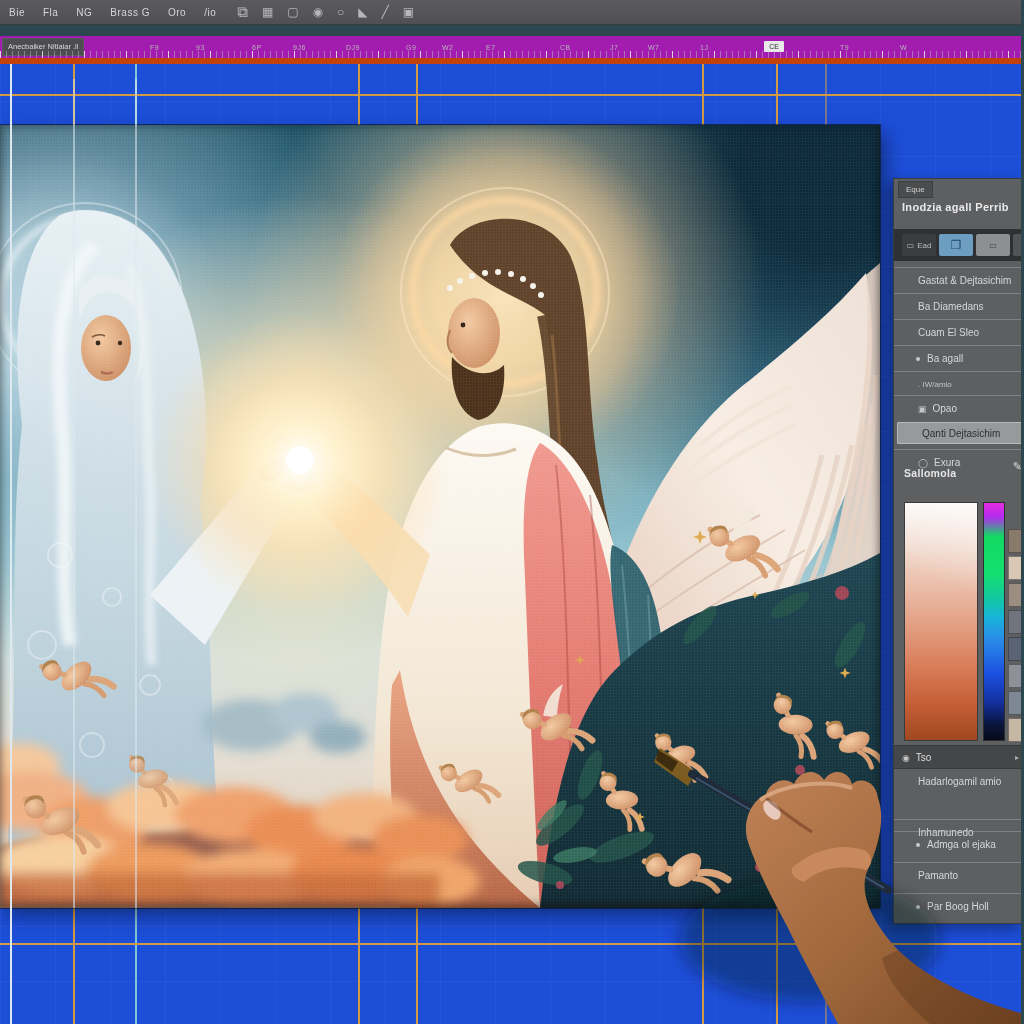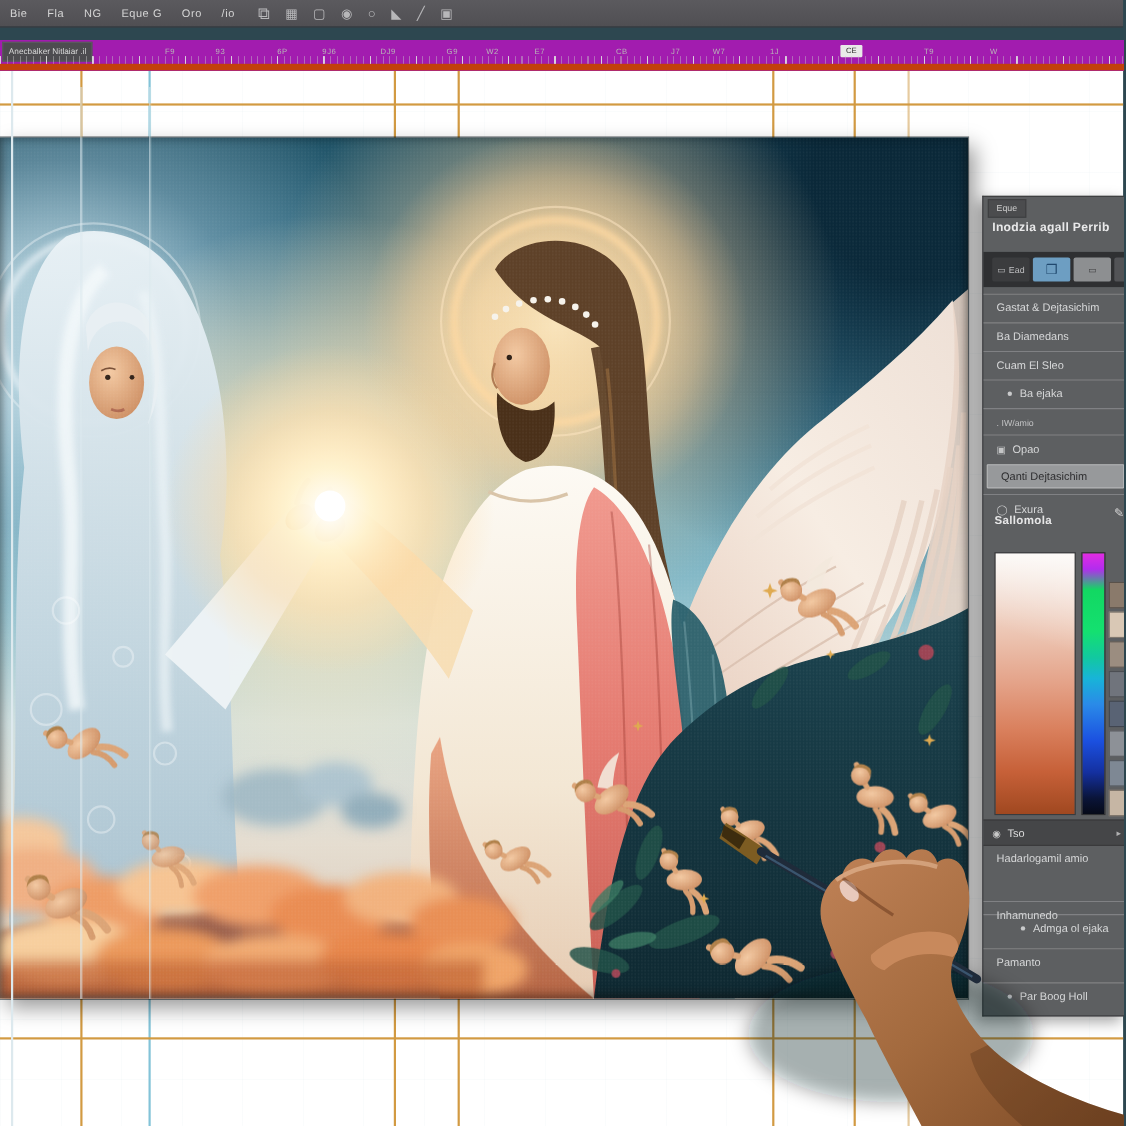--- a/index.html
+++ b/index.html
@@ -19,21 +19,21 @@
     font-size:7.5px;line-height:16px;padding:0 5px;white-space:nowrap;border:1px solid #5c5b5f;}
   .ruler-ticks{position:absolute;left:0;right:0;bottom:0;height:7px;
     background:
       repeating-linear-gradient(to right, rgba(225,225,225,.85) 0 1px, transparent 1px 42px),
       repeating-linear-gradient(to right, rgba(200,200,200,.45) 0 1px, transparent 1px 6px);}
   .ruler-label{position:absolute;bottom:7px;font-size:7px;color:#b8b8b8;letter-spacing:.5px;}
   .ruler-marker{position:absolute;top:5px;height:11px;min-width:16px;background:#e9e9e9;color:#2c2c2c;font-size:7px;
     line-height:11px;text-align:center;border-radius:1px;padding:0 2px;}
 
   
-  .workspace{position:absolute;left:0;top:46px;width:1024px;height:978px;background:#ffffff;overflow:hidden;}
+  .workspace{position:absolute;left:0;top:46px;width:1024px;height:978px;background:#1d4ed8;overflow:hidden;}
   .grid{position:absolute;inset:0;
     background:
       repeating-linear-gradient(to right, rgba(170,200,210,.06) 0 1px, transparent 1px 55px),
       repeating-linear-gradient(to bottom, rgba(170,200,210,.06) 0 1px, transparent 1px 55px);z-index:0;}
   .guide{position:absolute;z-index:1;}
   .guide.v{top:0;bottom:0;width:2px;}
   .guide.h{left:0;right:0;height:2px;}
   .guides-over .guide{z-index:6;}
 
   
@@ -57,21 +57,21 @@
   .panel-tab{position:absolute;left:4px;top:2px;height:15px;background:#4b4c4e;border:1px solid #3e3f41;color:#cfcfcf;
     font-size:8px;line-height:15px;padding:0 7px;}
   .panel-title{position:absolute;left:8px;top:22px;width:120px;font-size:11px;font-weight:bold;color:#e9e9ea;
     white-space:nowrap;overflow:hidden;letter-spacing:.3px;}
   .tab-strip{position:absolute;left:0;top:50px;width:131px;height:32px;background:#2f3032;display:flex;align-items:center;gap:3px;padding-left:8px;box-sizing:border-box;}
   .strip-btn{height:22px;min-width:26px;display:flex;align-items:center;justify-content:center;gap:3px;
     background:#3b3c3e;color:#bfbfc1;font-size:8px;border-radius:2px;padding:0 4px;}
   .strip-btn.active{background:#6d9ec2;color:#20486e;font-size:12px;}
   .strip-btn.light{background:#8d8f91;color:#3c3c3e;}
   .strip-btn.ghost{background:#525356;width:20px;}
-  .p-row{position:absolute;left:0;width:131px;height:26px;line-height:26px;padding-left:12px;box-sizing:border-box;
+  .p-row{position:absolute;left:0;width:131px;height:26px;line-height:26px;padding-left:24px;box-sizing:border-box;
     border-top:1px solid rgba(195,196,198,.35);white-space:nowrap;overflow:hidden;color:#d6d7d8;}
   .p-row .bullet{display:inline-block;width:4px;height:4px;border-radius:50%;background:#c9cacb;margin-right:7px;vertical-align:middle;}
   .p-row.small{font-size:8px;color:#c3c4c5;}
   .p-row.selected{left:3px;width:125px;height:22px;line-height:22px;background:#97999b;color:#2e2e30;
     border:1px solid #b8b9ba;border-radius:1px;}
   .p-header{position:absolute;left:10px;font-size:10.5px;color:#e6e6e7;font-weight:bold;letter-spacing:.3px;}
   .row-icon{margin-right:6px;font-size:9px;opacity:.85;}
   .pen-edge{position:absolute;right:2px;top:281px;font-size:11px;color:#d8d8d8;}
   .grad-square{position:absolute;left:10px;top:323px;width:72px;height:237px;border:1px solid #3a3b3d;
     background:
@@ -90,21 +90,21 @@
 </style>
 </head>
 <body>
 
 <div id="app">
 
   <div class="menu-bar">
     <span class="menu-item">Bie</span>
     <span class="menu-item">Fla</span>
     <span class="menu-item">NG</span>
-    <span class="menu-item">Eque G</span>
+    <span class="menu-item">Brass G</span>
     <span class="menu-item">Oro</span>
     <span class="menu-item">/io</span>
     <div class="mb-icons">
       <span style="font-size:15px;">⧉</span>
       <span>▦</span>
       <span>▢</span>
       <span>◉</span>
       <span>○</span>
       <span>◣</span>
       <span>╱</span>
@@ -400,21 +400,21 @@
         <div class="strip-btn light">
             <span>▭</span>
           </div>
         <div class="strip-btn ghost"></div>
       </div>
 
       <div class="p-row" style="top:88px">Gastat &amp; Dejtasichim</div>
       <div class="p-row" style="top:114px">Ba Diamedans</div>
       <div class="p-row" style="top:140px">Cuam El Sleo</div>
       <div class="p-row" style="top:166px;padding-left:22px">
-        <span class="bullet"></span><span>Ba ejaka</span>
+        <span class="bullet"></span><span>Ba agall</span>
       </div>
       <div class="p-row small" style="top:192px">. IW/amio</div>
       <div class="p-row" style="top:216px">
         <span class="row-icon">▣</span><span>Opao</span>
       </div>
       <div class="p-row selected" style="top:243px">Qanti Dejtasichim</div>
       <div class="p-row" style="top:270px">
         <span class="row-icon">◯</span><span>Exura</span>
       </div>
       <span class="pen-edge">✎</span>
@@ -432,21 +432,21 @@
         <div class="swatch" style="background: rgb(126, 136, 148);"></div>
         <div class="swatch" style="background: rgb(198, 182, 164);"></div>
       </div>
 
       <div class="tools-header">
         <span class="row-icon">◉</span><span>Tso</span>
         <span class="chev">▸</span>
       </div>
       <div class="p-row" style="top:590px;border-top:none">Hadarlogamil amio</div>
       <div class="p-row" style="top:640px">Inhamunedo</div>
-      <div class="p-row" style="top:652px;padding-left:34px">
+      <div class="p-row" style="top:652px;padding-left:22px">
         <span class="bullet"></span><span>Admga ol ejaka</span>
       </div>
       <div class="p-row" style="top:683px">Pamanto</div>
       <div class="p-row" style="top:714px;padding-left:22px">
         <span class="bullet"></span><span>Par Boog Holl</span>
       </div>
     </div>
   </div>
 
   <svg class="hand-layer" viewBox="0 0 424 334">

